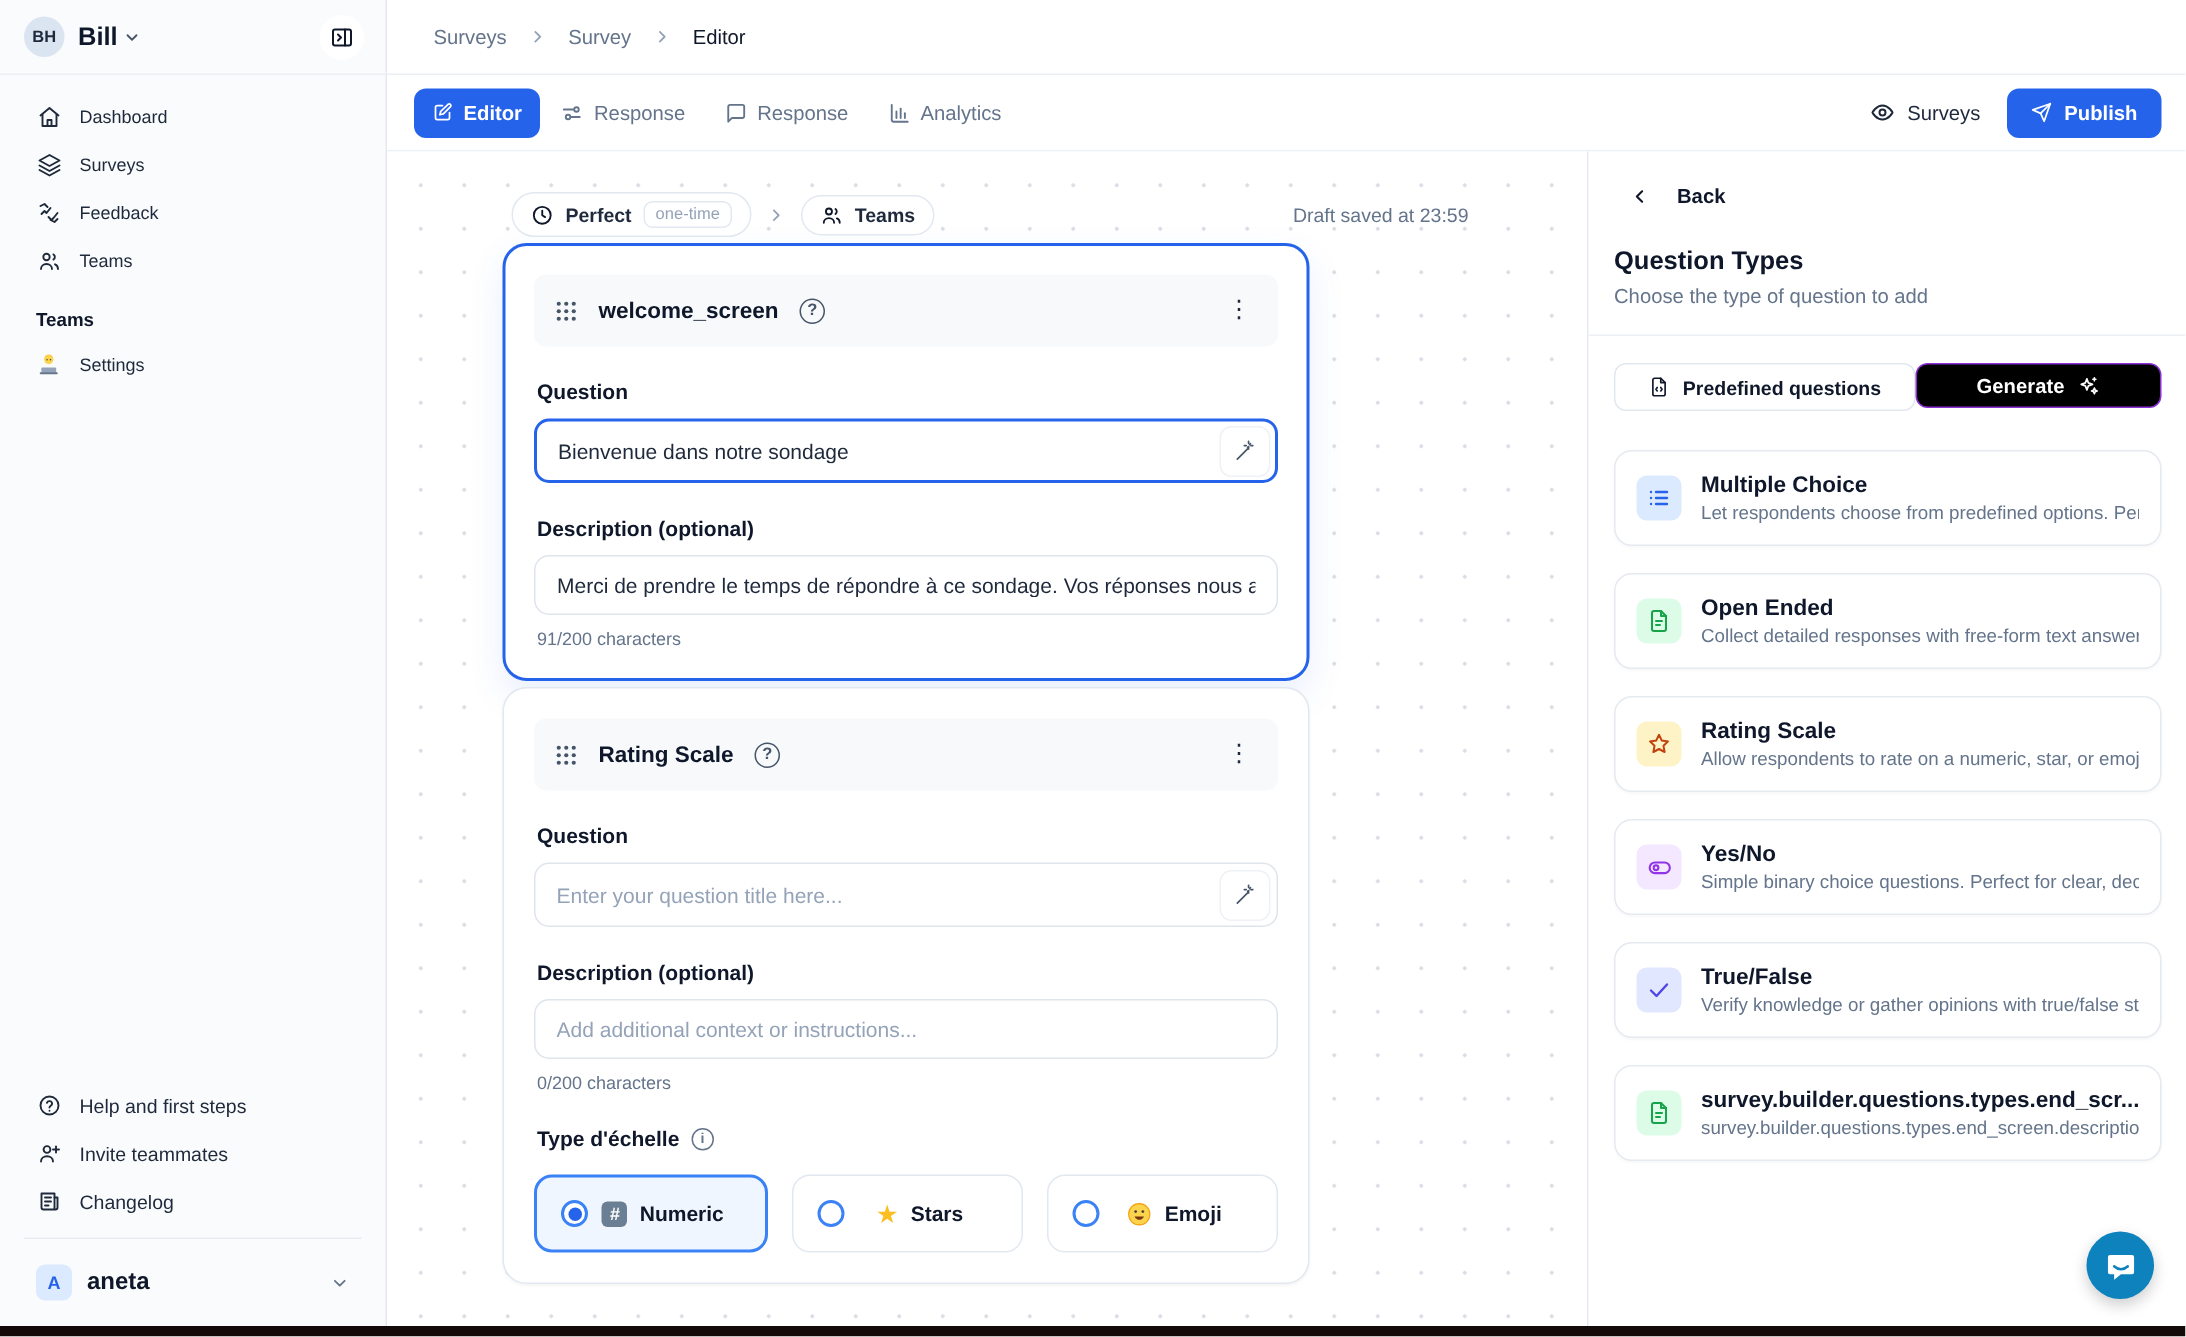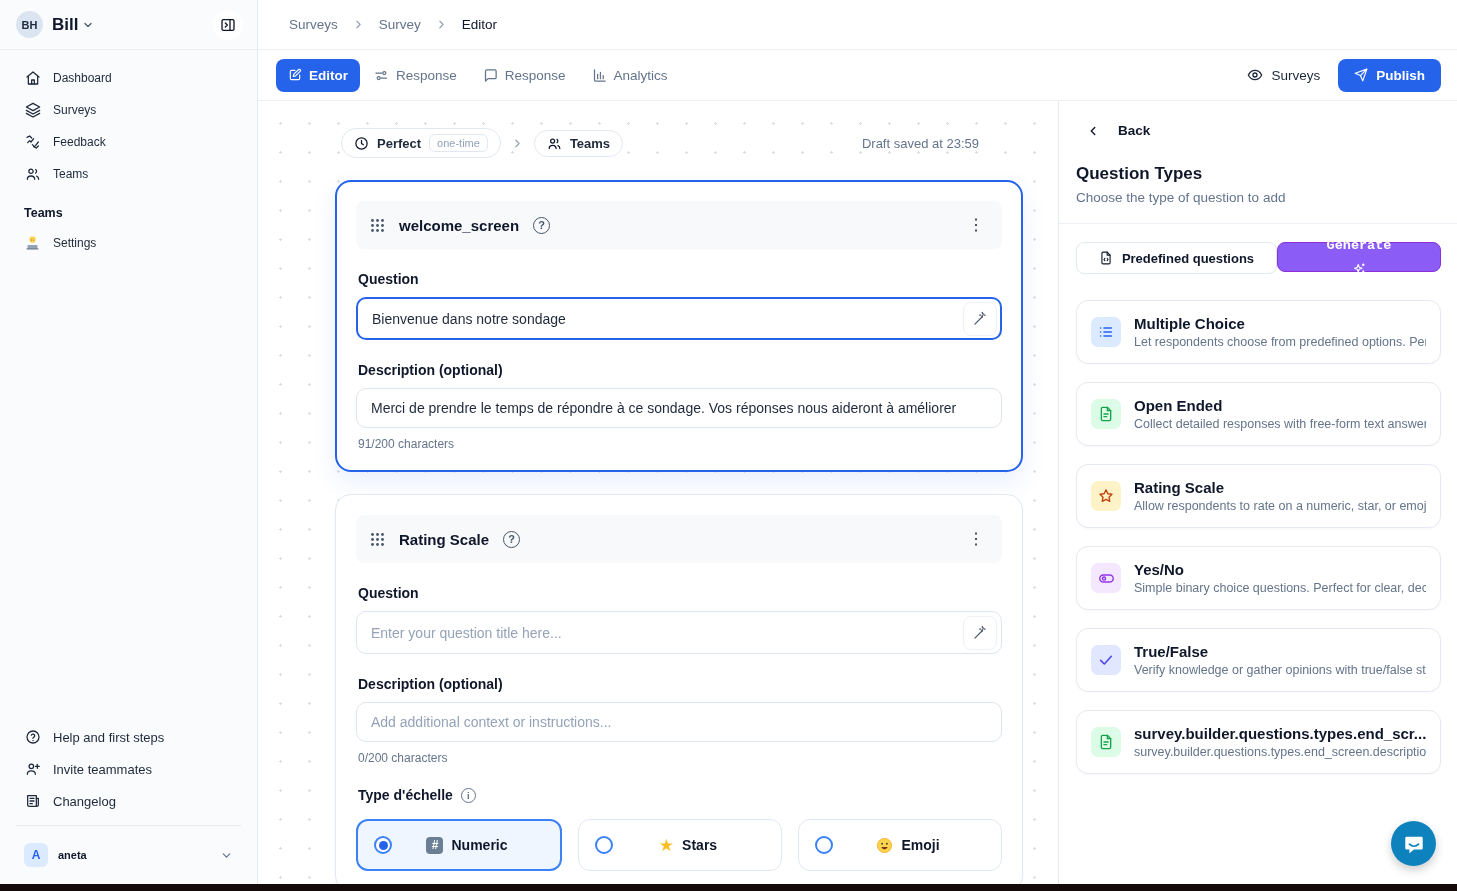--- a/index.html
+++ b/index.html
@@ -18,21 +18,21 @@
   .sb-toggle { margin-left:auto; width:30px; height:30px; border-radius:50%; background:#fff; border:none; display:flex; align-items:center; justify-content:center; cursor:pointer; }
   .sb-nav { padding:12px 12px 0 12px; }
   .sb-item { display:flex; align-items:center; gap:12px; padding:8px 12px; border-radius:8px; font-size:12px; color:#1e293b; cursor:pointer; }
   .sb-item .ic { width:17px; display:flex; justify-content:center; color:#1e293b; }
   .sb-section { padding:16px 24px 6px 24px; font-size:12.5px; font-weight:700; color:#0f172a; }
   .sb-footer { margin-top:auto; padding:10px 12px 8px 12px; }
   .sb-footer .sb-item { font-size:13px; }
   .sb-divider { border-top:1px solid #e8ecf1; margin:8px 4px; }
   .account { display:flex; align-items:center; gap:10px; padding:9px 12px; cursor:pointer; }
   .acct-avatar { width:24px; height:24px; border-radius:6px; background:#dbeafe; color:#2563eb; font-size:12px; font-weight:bold; display:flex; align-items:center; justify-content:center; }
-  .acct-name { font-size:11px; font-weight:700; }
+  .acct-name { font-size:16px; font-weight:700; }
   .account .chev { margin-left:auto; }
 
   
   .main { flex:1; display:flex; flex-direction:column; min-width:0; }
   .topbar { height:50px; display:flex; align-items:center; gap:14px; padding:0 24px 0 31px; border-bottom:1px solid #eceff3; background:#fff; }
   .crumb { font-size:13.5px; color:#64748b; cursor:pointer; }
   .crumb.current { color:#0f172a; cursor:default; }
   .crumb-sep { color:#94a3b8; }
   .toolbar { height:51px; display:flex; align-items:center; padding:0 16px 0 18px; border-bottom:1px solid #eceff3; background:#fff; gap:2px; }
   .tab { display:flex; align-items:center; gap:7px; font-size:13.5px; color:#64748b; padding:9px 12px; border-radius:8px; cursor:pointer; background:transparent; border:none; font-family:inherit; }
@@ -43,21 +43,21 @@
 
   
   .content { flex:1; display:flex; min-height:0; }
   .canvas { flex:1; background:#fff; background-image:radial-gradient(circle, #d9dee5 1.2px, transparent 1.2px); background-size:29px 29px; background-position:8px 8px; padding:27px 0 0 77px; overflow:hidden; position:relative; }
   .canvas-row { width:644px; display:flex; align-items:center; padding-left:6px; }
   .pill { display:flex; align-items:center; gap:8px; background:#fff; border:1px solid #e2e8f0; border-radius:999px; padding:5px 12px; font-size:13px; font-weight:600; color:#1e293b; cursor:pointer; }
   .pill .badge { font-size:11px; font-weight:400; color:#94a3b8; border:1px solid #e2e8f0; border-radius:6px; padding:2px 7px; background:#fff; }
   .row-sep { color:#94a3b8; font-size:15px; margin:0 10px; }
   .draft { margin-left:auto; font-size:13px; color:#64748b; }
 
-  .qcard { width:688px; background:#fff; border:1px solid #e2e8f0; border-radius:16px; margin-top:22px; padding:20px; box-shadow:0 1px 2px rgba(15,23,42,.04); }
+  .qcard { width:538px; background:#fff; border:1px solid #e2e8f0; border-radius:16px; margin-top:4px; padding:20px; box-shadow:0 1px 2px rgba(15,23,42,.04); }
   .qcard.selected { border:2px solid #2563eb; padding:19px; box-shadow:0 10px 24px rgba(37,99,235,.10); }
   .qcard-head { background:#f7f9fb; border-radius:8px; height:48px; display:flex; align-items:center; padding:0 14px; gap:14px; }
   .qcard-title { font-size:15px; font-weight:700; color:#0f172a; }
   .qm { width:17px; height:17px; border-radius:50%; border:1.5px solid #475569; color:#475569; font-size:11px; font-weight:700; display:flex; align-items:center; justify-content:center; cursor:pointer; }
   .kebab { margin-left:auto; font-size:16px; color:#1e293b; cursor:pointer; background:none; border:none; line-height:1; padding:4px; }
   .fld-label { font-size:14px; font-weight:600; color:#0f172a; margin:22px 0 10px 2px; display:flex; align-items:center; gap:8px; }
   .inp-wrap { position:relative; }
   .inp { width:100%; height:43px; border:1px solid #dfe5ec; border-radius:10px; padding:0 52px 0 14px; font-size:14px; color:#1e293b; font-family:inherit; background:#fff; outline:none; }
   .inp.focus { border:2px solid #2563eb; }
   .inp::placeholder { color:#94a3b8; }
@@ -76,21 +76,21 @@
   .star-glyph { color:#fbbf24; font-size:17px; line-height:1; }
 
   
   .panel { width:399px; background:#fff; border-left:1px solid #e5eaf0; flex-shrink:0; padding-top:22px; overflow:hidden; }
   .back-row { display:flex; align-items:center; gap:18px; padding:0 17px 0 27px; cursor:pointer; }
   .back-label { font-size:13.5px; font-weight:700; }
   .panel-title { font-size:17px; font-weight:700; padding:26px 17px 0 17px; }
   .panel-sub { font-size:13.5px; color:#64748b; padding:6px 17px 18px 17px; border-bottom:1px solid #eceff3; }
   .panel-actions { display:flex; gap:0; padding:18px 16px 0 17px; }
   .predef-btn { flex:1; height:32px; display:flex; align-items:center; justify-content:center; gap:9px; background:#fff; border:1px solid #e2e8f0; border-radius:8px; font-size:13px; font-weight:600; color:#0f172a; cursor:pointer; font-family:inherit; }
-  .gen-btn { width:164px; height:30px; display:flex; align-items:center; justify-content:center; gap:9px; background:#8b5cf6; border:1px solid #8b2fd6; border-radius:8px; font-size:13.5px; font-weight:600; color:#fff; cursor:pointer; font-family:Liberation Mono, monospace;flex-direction:column; }
+  .gen-btn { width:164px; height:30px; display:flex; align-items:center; justify-content:center; gap:9px; background:#000000; border:1px solid #8b2fd6; border-radius:8px; font-size:13.5px; font-weight:600; color:#fff; cursor:pointer; font-family:Liberation Sans, sans-serif; }
   .type-list { padding:26px 16px 0 17px; display:flex; flex-direction:column; gap:18px; }
   .type-card { height:64px; border:1px solid #e5eaf0; border-radius:12px; background:#fff; display:flex; align-items:center; padding:0 14px; gap:13px; cursor:pointer; box-shadow:0 1px 2px rgba(15,23,42,.03); }
   .type-ic { width:30px; height:30px; border-radius:7px; display:flex; align-items:center; justify-content:center; flex-shrink:0; }
   .type-ic.blue { background:#dbeafe; } .type-ic.green { background:#dcfce7; }
   .type-ic.amber { background:#fef3c7; } .type-ic.purple { background:#f3e8ff; }
   .type-ic.indigo { background:#e0e7ff; }
   .type-txt { min-width:0; }
   .type-title { font-size:15px; font-weight:700; color:#0f172a; white-space:nowrap; overflow:hidden; }
   .type-desc { font-size:12.5px; color:#64748b; margin-top:3px; white-space:nowrap; overflow:hidden; }
 

